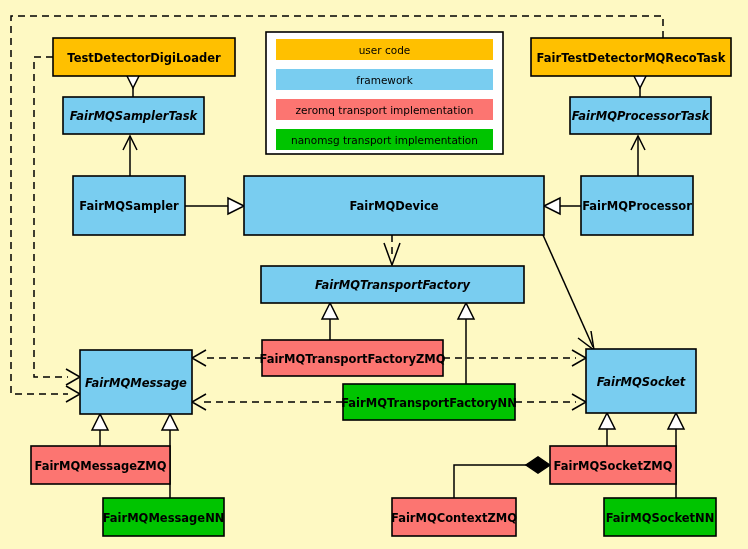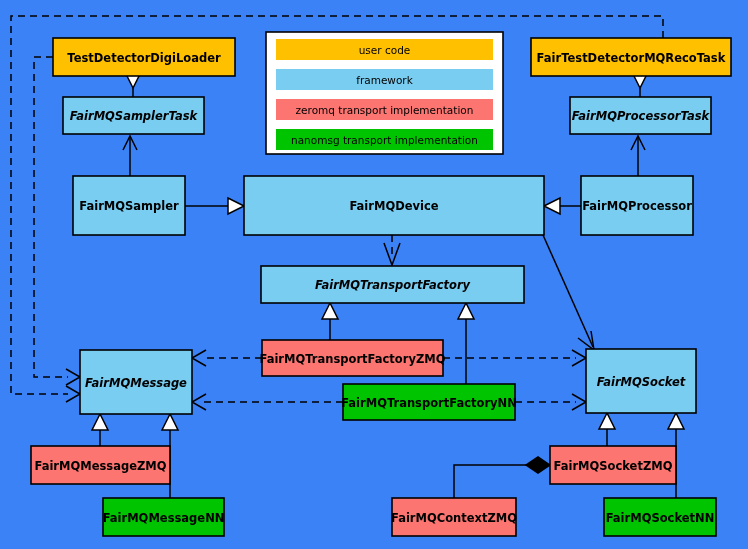--- a/index.html
+++ b/index.html
@@ -4,21 +4,21 @@
 <style>
   html, body {
     margin: 0;
     padding: 0;
     background: #ffffff;
   }
   #diagram-root {
     position: relative;
     width: 748px;
     height: 549px;
-    background: #3b82f6;
+    background: #fef9c3;
     font-family: "DejaVu Sans", sans-serif;
     overflow: hidden;
   }
   svg#uml-canvas {
     position: absolute;
     left: 0;
     top: 0;
     width: 748px;
     height: 549px;
   }

